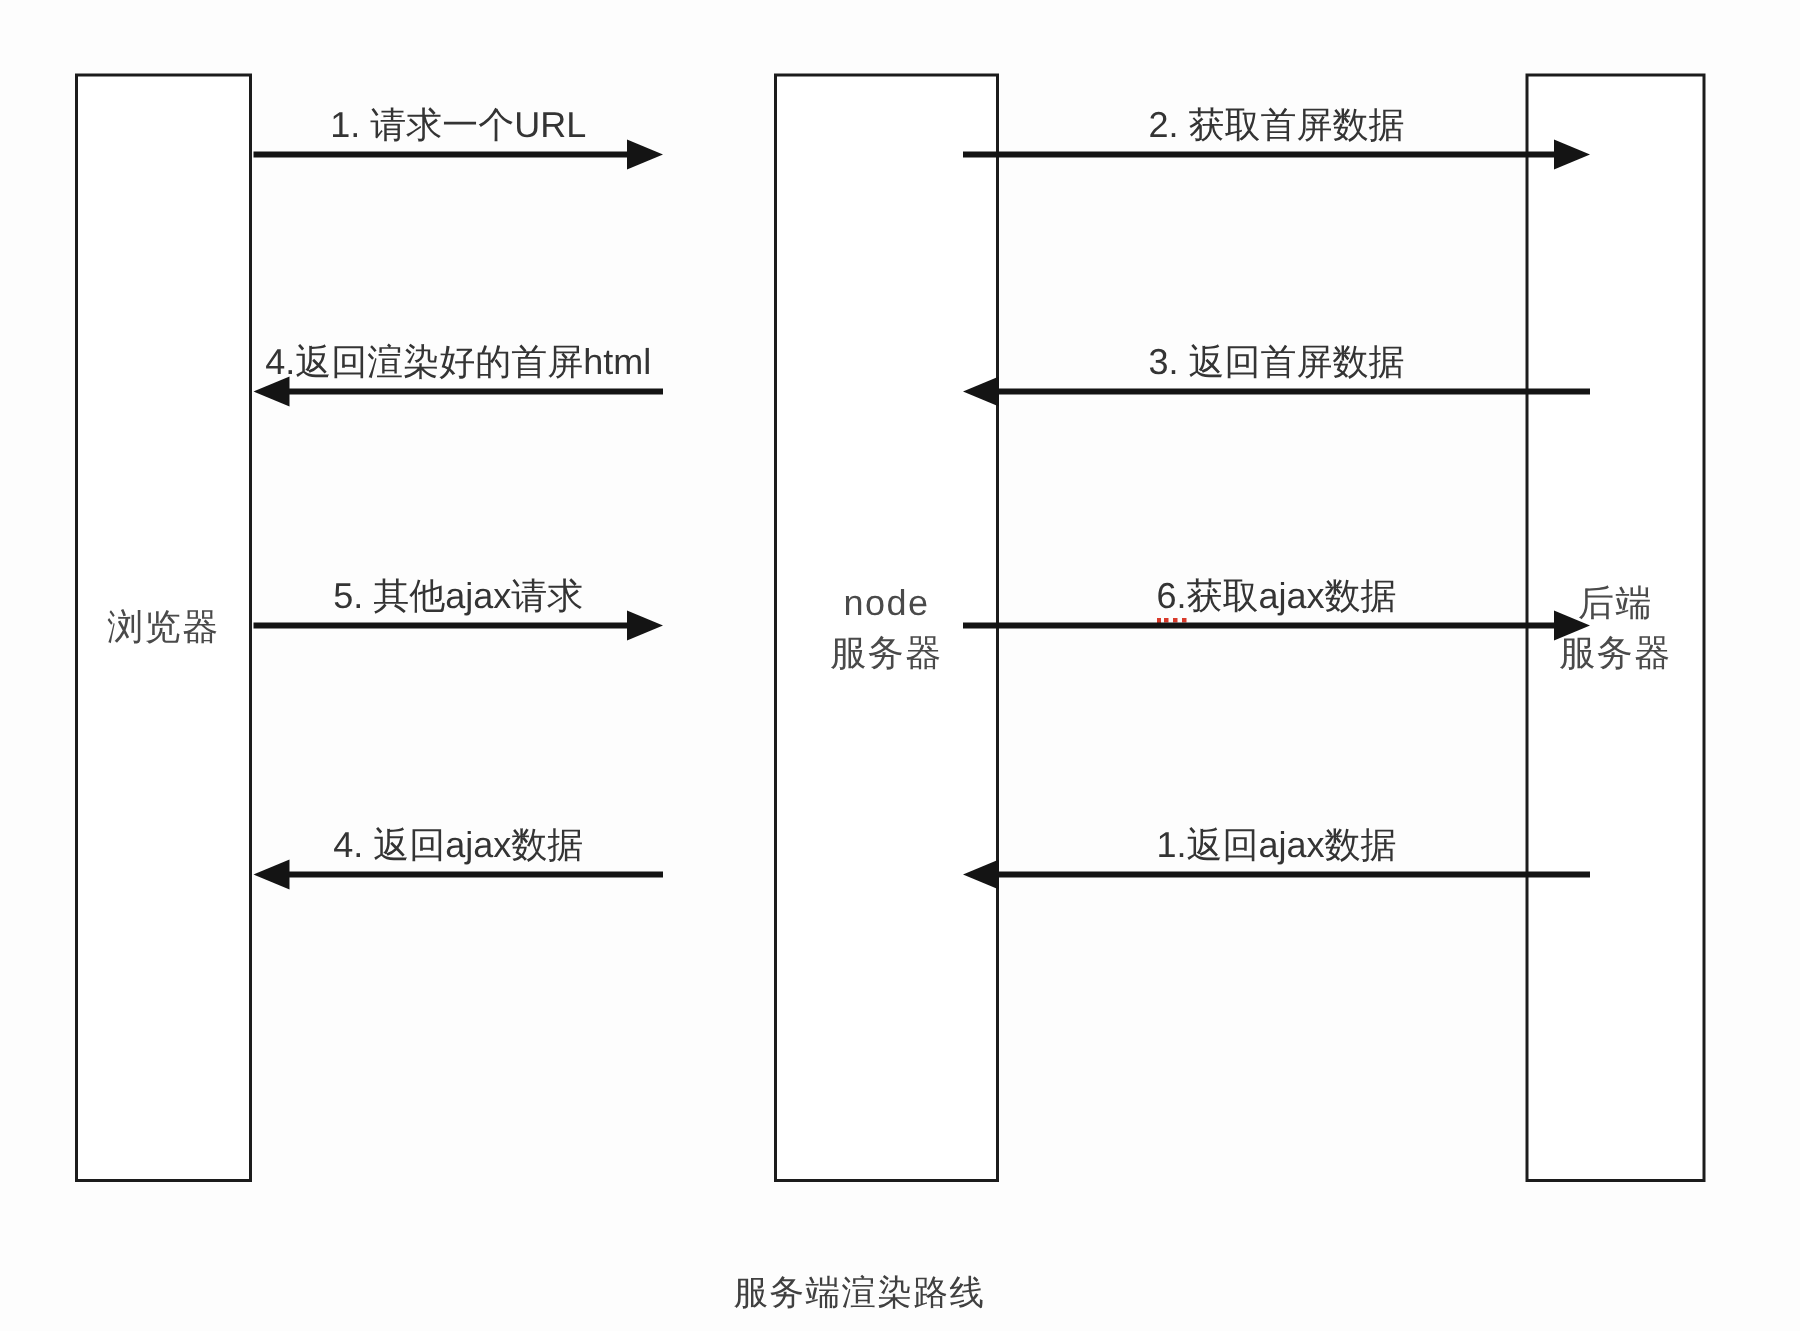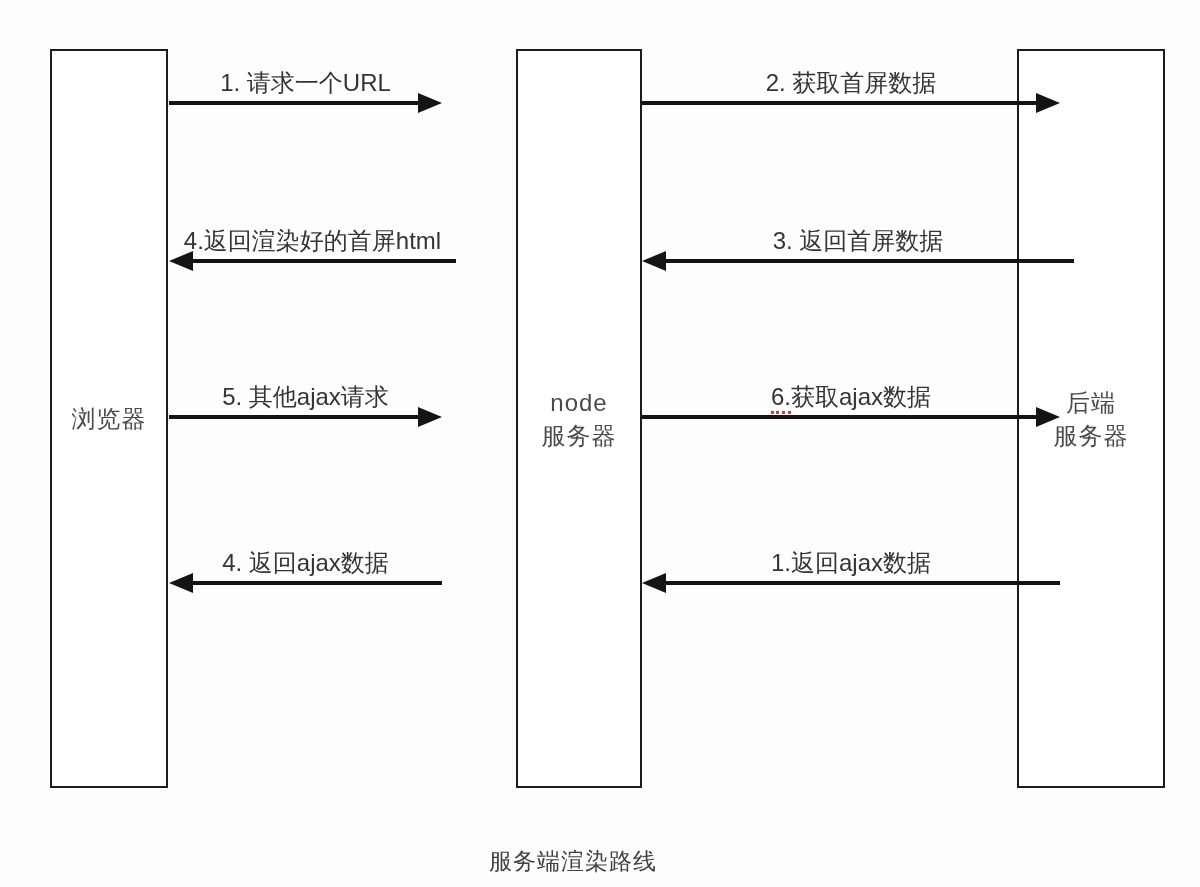--- a/index.html
+++ b/index.html
@@ -24,28 +24,28 @@
     display: flex;
     align-items: center;
     justify-content: center;
     text-align: center;
     color: #4a4a4a;
     font-size: 24px;
     line-height: 33px;
     letter-spacing: 1px;
   }
   .box-browser  { left: 50px;   width: 118px; }
-  .box-node     { left: 516px;  width: 126px; }
-  .box-backend  { left: 1017px; width: 148px; }
+  .box-node     { left: 516px;  width: 150px; }
+  .box-backend  { left: 1017px; width: 120px; }
 
   .arrow { position: absolute; height: 62px; }
   .lane-left  { left: 169px; width: 273px; }
   .lane-right { left: 642px; width: 418px; }
   .row-1 { top: 53px;  }
-  .row-2 { top: 211px; padding-left: 14px; }
+  .row-2 { top: 211px; }
   .row-3 { top: 367px; }
   .row-4 { top: 533px; }
 
   .arrow-label {
     position: absolute;
     top: 14px; left: 0; right: 0;
     text-align: center;
     font-size: 24px;
     color: #343434;
     white-space: nowrap;

